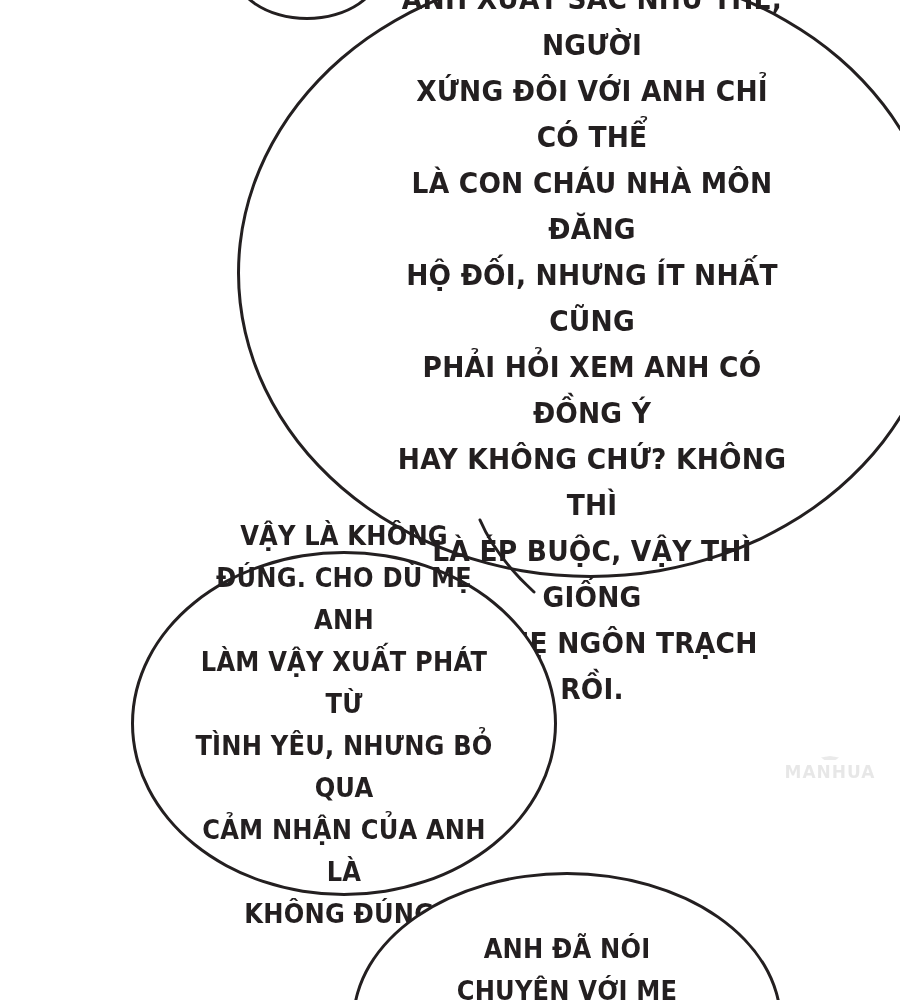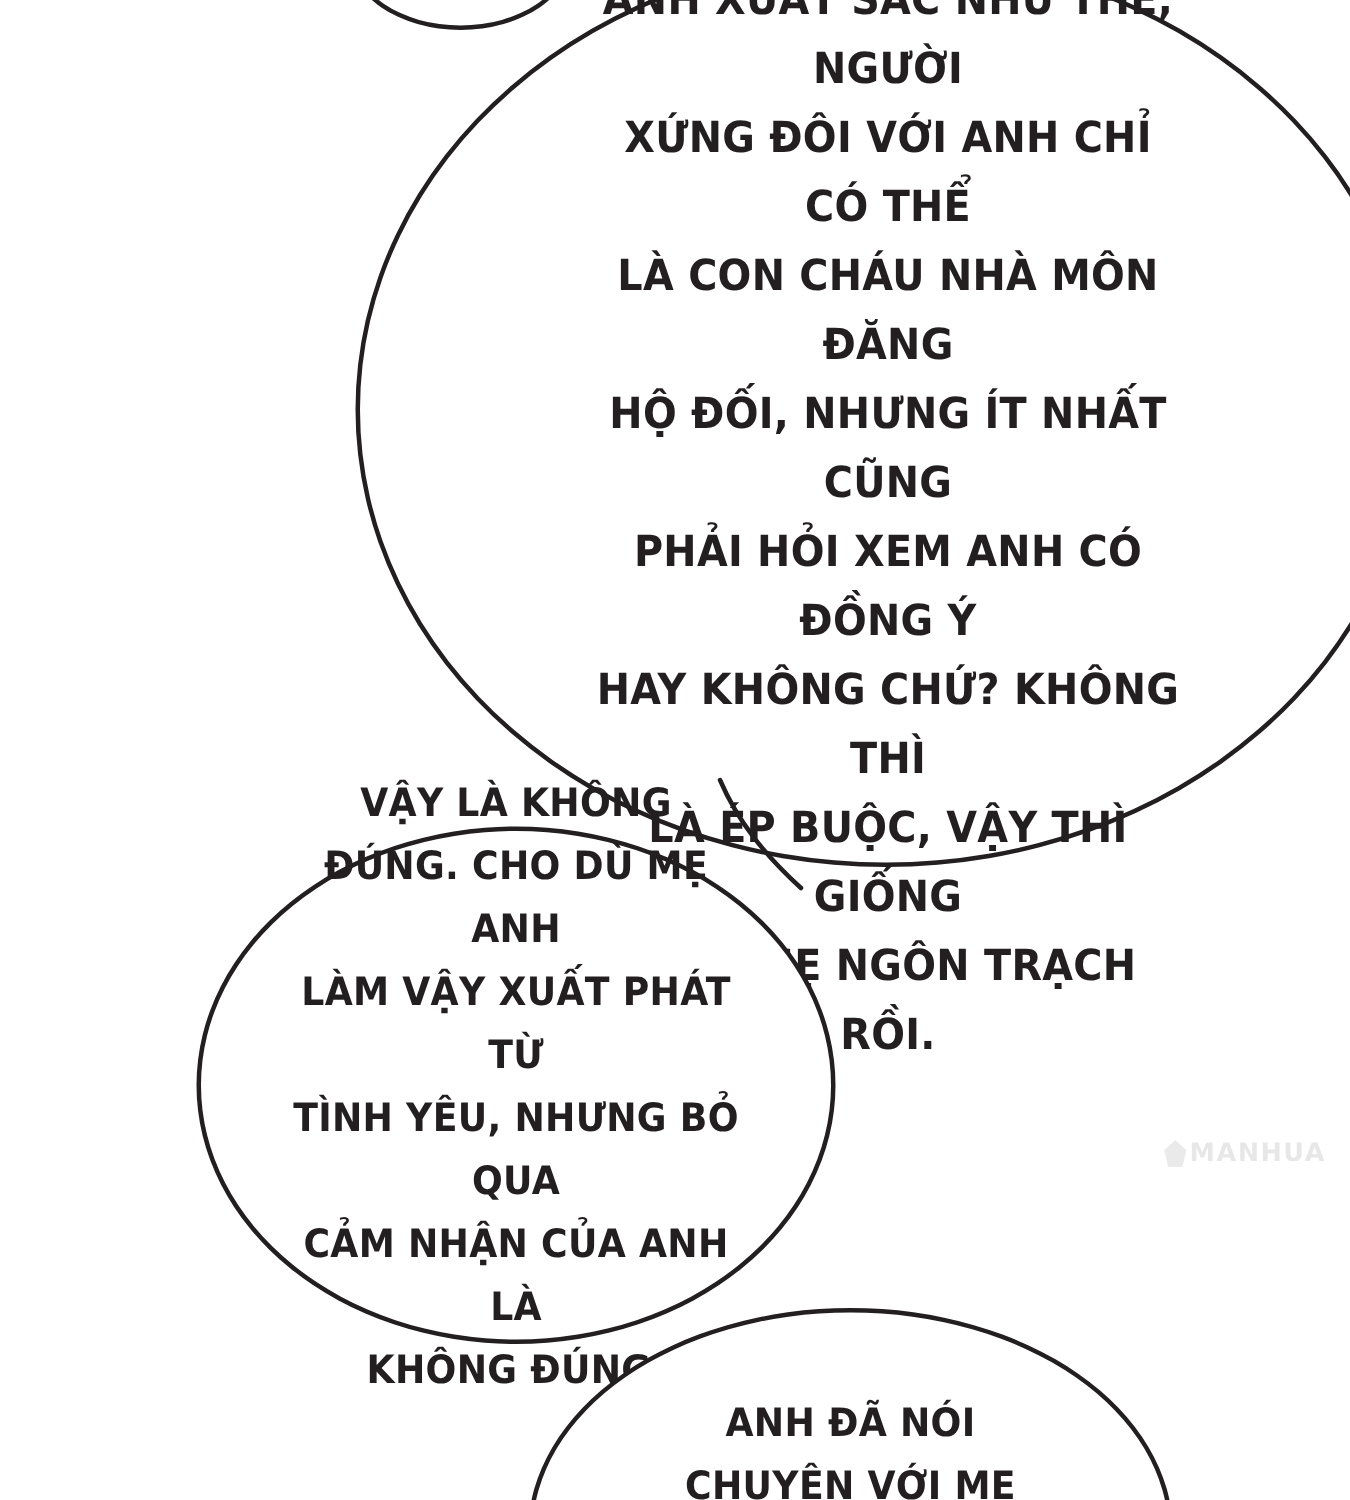--- a/index.html
+++ b/index.html
@@ -115,20 +115,21 @@
     right: 16px;
     top: 756px;
     width: 108px;
     height: 26px;
     opacity: 0.20;
     display: flex;
     align-items: center;
     justify-content: flex-end;
     gap: 2px;
     pointer-events: none;
+    flex-direction: column;
   }
   #watermark .wm-text {
     font-family: "DejaVu Sans", sans-serif;
     font-weight: 700;
     font-size: 17px;
     color: #8d8d8d;
     letter-spacing: 1px;
   }
   #watermark .wm-mark {
     width: 18px;

